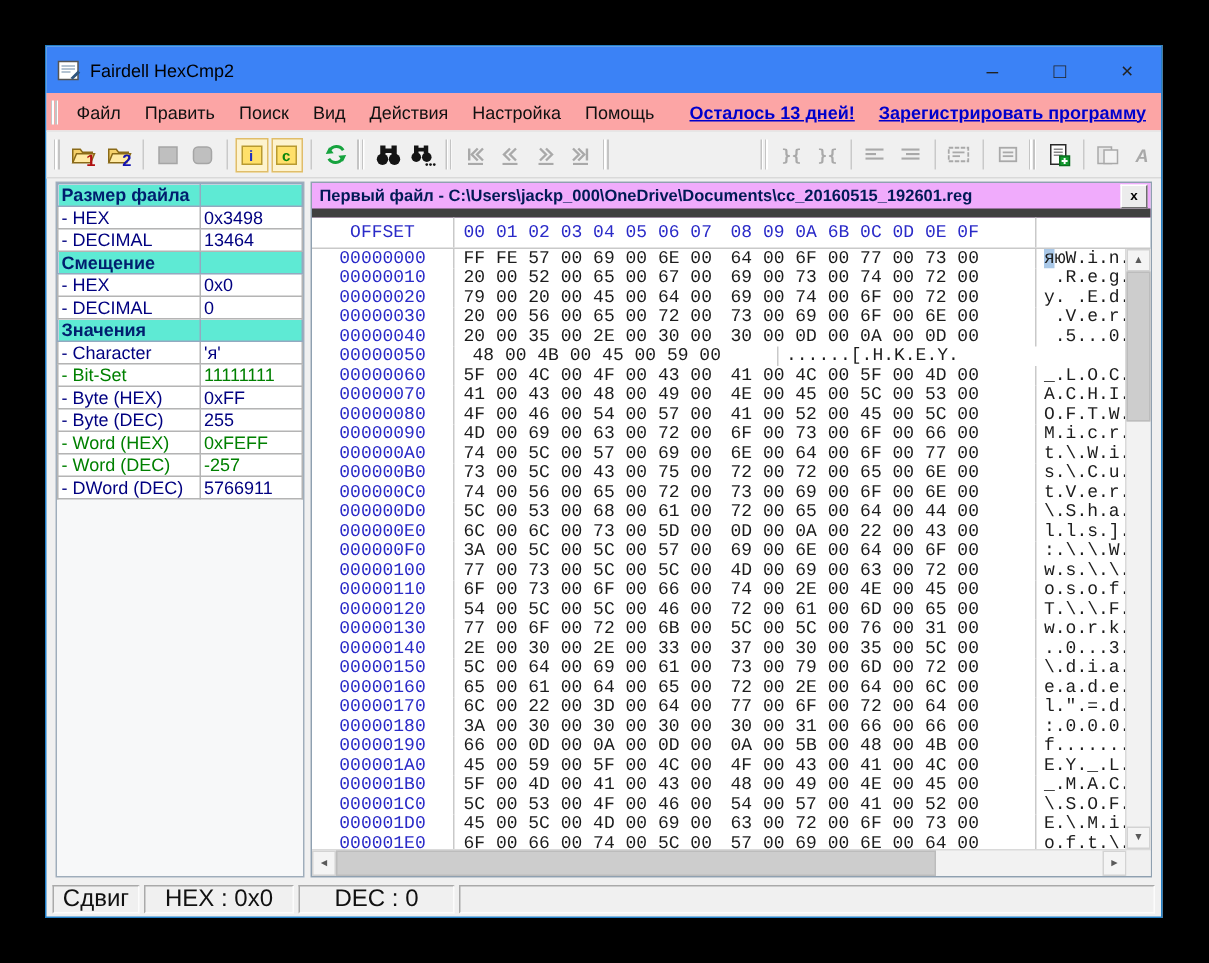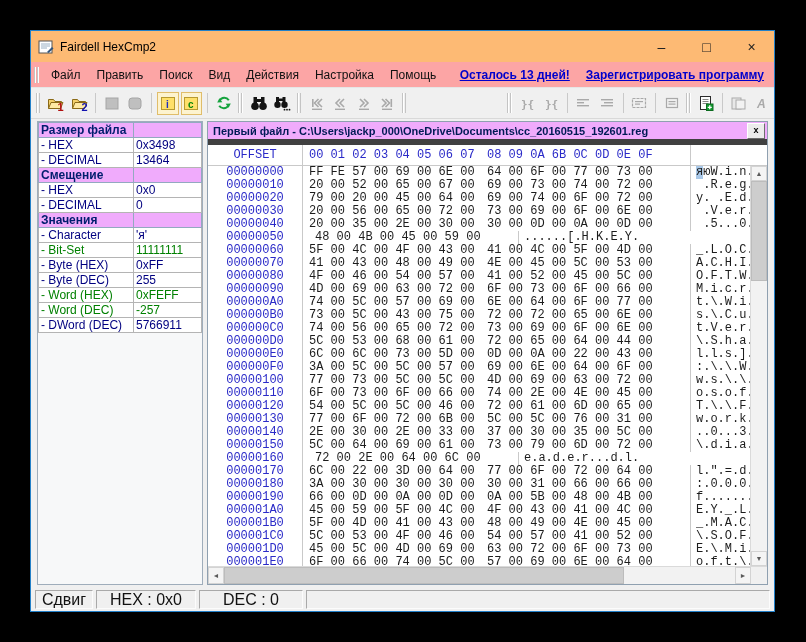--- a/index.html
+++ b/index.html
@@ -1,21 +1,21 @@
 <!DOCTYPE html>
 <html><head>
 <meta charset="utf-8">
 <style>
   html,body{margin:0;padding:0;}
   body{width:806px;height:642px;background:#000;position:relative;overflow:hidden;
        font-family:"Liberation Sans",sans-serif;}
   .window{position:absolute;left:30px;top:30px;width:745px;height:582px;background:#f0f0f0;
           border:1px solid #2380c8;box-sizing:border-box;display:flex;flex-direction:column;}
   
-  .titlebar{flex:0 0 31px;background:#fdba74;display:flex;align-items:center;}
+  .titlebar{flex:0 0 31px;background:#3b82f6;display:flex;align-items:center;}
   .app-icon{margin-left:7px;display:flex;}
   .title-text{margin-left:6px;font-size:12px;color:#000;}
   .win-controls{margin-left:auto;display:flex;height:100%;}
   .wc{width:45px;display:flex;align-items:center;justify-content:center;font-size:14px;color:#222;}
   
   .menubar{flex:0 0 25px;display:flex;align-items:center;font-size:12px;background:#fca5a5;}
   .menu-item{padding:4px 8px;color:#111;}
   .trial{margin-left:auto;display:flex;gap:16px;padding-right:10px;font-weight:bold;font-size:12px;}
   .trial .lnk{color:#0000cc;text-decoration:underline;cursor:pointer;}
   
@@ -27,21 +27,21 @@
         border:1px solid transparent;box-sizing:border-box;margin:0 1px;}
   .tbtn.active{background:#fdf3cf;border-color:#e0bd6a;}
   .tsep{width:1px;height:20px;background:#c9c9c9;margin:0 4px;}
   .ticon{display:flex;}
   
   .content{flex:1;display:flex;padding:2px 6px;min-height:0;}
   .left-pane{flex:0 0 166px;background:#f7f8f9;border:1px solid #9fadbb;box-sizing:border-box;overflow:hidden;}
   table.sidebar{border-collapse:collapse;width:100%;table-layout:fixed;}
   .sidebar td{border:1px solid #b4b4b4;height:13px;font-size:12px;padding:0 2px;
               overflow:hidden;white-space:nowrap;background:#fff;}
-  .sidebar tr.sec-header td{background:#f0abfc;color:#001e6e;font-weight:bold;border-color:#93a9c0;}
+  .sidebar tr.sec-header td{background:#5eead4;color:#001e6e;font-weight:bold;border-color:#93a9c0;}
   .sidebar .lbl{color:#000080;}
   .sidebar .val{color:#000080;}
   .sidebar tr.green .lbl,.sidebar tr.green .val{color:#008000;}
   .splitter{flex:0 0 4px;}
   
   .hex-pane{flex:1;border:1px solid #8fa0b0;box-sizing:border-box;display:flex;flex-direction:column;
             background:#fff;min-width:0;}
   .panel-title{flex:0 0 17px;background:#f0abfc;display:flex;align-items:center;border-bottom:6px solid #404040;}
   .pt-text{font-size:11px;font-weight:bold;color:#001a55;padding-left:5px;white-space:nowrap;overflow:hidden;flex:1;}
   .pt-close{width:16px;height:14px;margin:0 2px;background:#ececec;border:1px solid;
@@ -436,21 +436,21 @@
             <div class="hex-row"><span class="c-off">000000C0</span><span class="c-h1">74 00 56 00 65 00 72 00</span><span class="c-h2">73 00 69 00 6F 00 6E 00</span><span class="c-asc">t.V.e.r.s.i.o.n.</span></div>
             <div class="hex-row"><span class="c-off">000000D0</span><span class="c-h1">5C 00 53 00 68 00 61 00</span><span class="c-h2">72 00 65 00 64 00 44 00</span><span class="c-asc">\.S.h.a.r.e.d.D.</span></div>
             <div class="hex-row"><span class="c-off">000000E0</span><span class="c-h1">6C 00 6C 00 73 00 5D 00</span><span class="c-h2">0D 00 0A 00 22 00 43 00</span><span class="c-asc">l.l.s.].....".C.</span></div>
             <div class="hex-row"><span class="c-off">000000F0</span><span class="c-h1">3A 00 5C 00 5C 00 57 00</span><span class="c-h2">69 00 6E 00 64 00 6F 00</span><span class="c-asc">:.\.\.W.i.n.d.o.</span></div>
             <div class="hex-row"><span class="c-off">00000100</span><span class="c-h1">77 00 73 00 5C 00 5C 00</span><span class="c-h2">4D 00 69 00 63 00 72 00</span><span class="c-asc">w.s.\.\.M.i.c.r.</span></div>
             <div class="hex-row"><span class="c-off">00000110</span><span class="c-h1">6F 00 73 00 6F 00 66 00</span><span class="c-h2">74 00 2E 00 4E 00 45 00</span><span class="c-asc">o.s.o.f.t...N.E.</span></div>
             <div class="hex-row"><span class="c-off">00000120</span><span class="c-h1">54 00 5C 00 5C 00 46 00</span><span class="c-h2">72 00 61 00 6D 00 65 00</span><span class="c-asc">T.\.\.F.r.a.m.e.</span></div>
             <div class="hex-row"><span class="c-off">00000130</span><span class="c-h1">77 00 6F 00 72 00 6B 00</span><span class="c-h2">5C 00 5C 00 76 00 31 00</span><span class="c-asc">w.o.r.k.\.\.v.1.</span></div>
             <div class="hex-row"><span class="c-off">00000140</span><span class="c-h1">2E 00 30 00 2E 00 33 00</span><span class="c-h2">37 00 30 00 35 00 5C 00</span><span class="c-asc">..0...3.7.0.5.\.</span></div>
             <div class="hex-row"><span class="c-off">00000150</span><span class="c-h1">5C 00 64 00 69 00 61 00</span><span class="c-h2">73 00 79 00 6D 00 72 00</span><span class="c-asc">\.d.i.a.s.y.m.r.</span></div>
-            <div class="hex-row"><span class="c-off">00000160</span><span class="c-h2">72 00 2E 00 64 00 6C 00</span><span class="c-asc">e.a.d.e.r...d.l.</span></div>
+            <div class="hex-row"><span class="c-off">00000160</span><span class="c-h1">65 00 61 00 64 00 65 00</span><span class="c-h2">72 00 2E 00 64 00 6C 00</span><span class="c-asc">e.a.d.e.r...d.l.</span></div>
             <div class="hex-row"><span class="c-off">00000170</span><span class="c-h1">6C 00 22 00 3D 00 64 00</span><span class="c-h2">77 00 6F 00 72 00 64 00</span><span class="c-asc">l.".=.d.w.o.r.d.</span></div>
             <div class="hex-row"><span class="c-off">00000180</span><span class="c-h1">3A 00 30 00 30 00 30 00</span><span class="c-h2">30 00 31 00 66 00 66 00</span><span class="c-asc">:.0.0.0.0.1.f.f.</span></div>
             <div class="hex-row"><span class="c-off">00000190</span><span class="c-h1">66 00 0D 00 0A 00 0D 00</span><span class="c-h2">0A 00 5B 00 48 00 4B 00</span><span class="c-asc">f.........[.H.K.</span></div>
             <div class="hex-row"><span class="c-off">000001A0</span><span class="c-h1">45 00 59 00 5F 00 4C 00</span><span class="c-h2">4F 00 43 00 41 00 4C 00</span><span class="c-asc">E.Y._.L.O.C.A.L.</span></div>
             <div class="hex-row"><span class="c-off">000001B0</span><span class="c-h1">5F 00 4D 00 41 00 43 00</span><span class="c-h2">48 00 49 00 4E 00 45 00</span><span class="c-asc">_.M.A.C.H.I.N.E.</span></div>
             <div class="hex-row"><span class="c-off">000001C0</span><span class="c-h1">5C 00 53 00 4F 00 46 00</span><span class="c-h2">54 00 57 00 41 00 52 00</span><span class="c-asc">\.S.O.F.T.W.A.R.</span></div>
             <div class="hex-row"><span class="c-off">000001D0</span><span class="c-h1">45 00 5C 00 4D 00 69 00</span><span class="c-h2">63 00 72 00 6F 00 73 00</span><span class="c-asc">E.\.M.i.c.r.o.s.</span></div>
             <div class="hex-row"><span class="c-off">000001E0</span><span class="c-h1">6F 00 66 00 74 00 5C 00</span><span class="c-h2">57 00 69 00 6E 00 64 00</span><span class="c-asc">o.f.t.\.W.i.n.d.</span></div>
           </div>
         <div class="vscroll">

